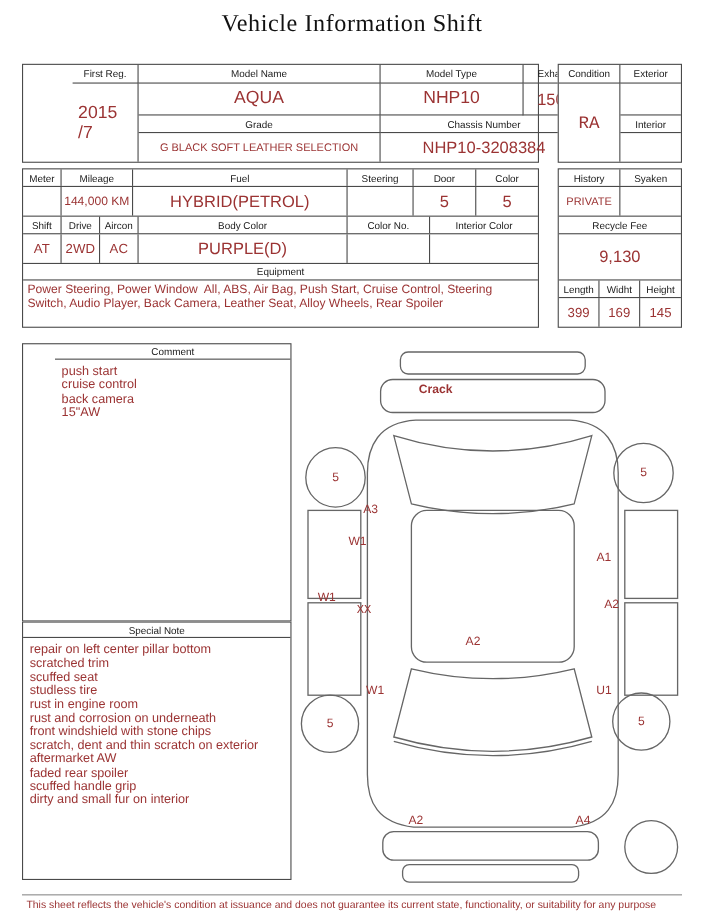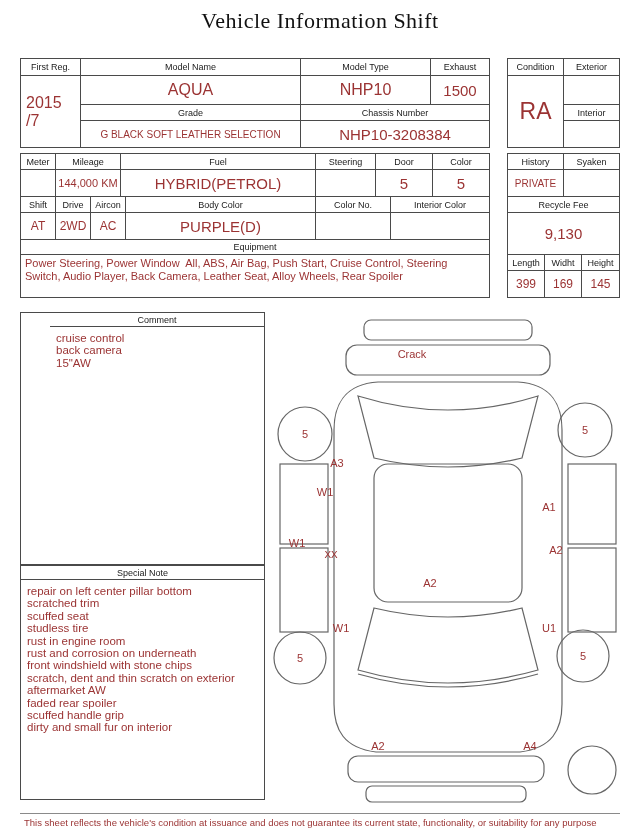--- a/index.html
+++ b/index.html
@@ -10,42 +10,42 @@
   .lbl { font-size:9px; color:#1a1a1a; display:flex; align-items:center; justify-content:center; overflow:hidden; }
   .val { color:var(--accent); display:flex; align-items:center; justify-content:center; overflow:hidden; }
   .br { border-right:1px solid #4a4a4a; }
   .bb { border-bottom:1px solid #4a4a4a; }
   .row { display:flex; width:100%; }
   .row > div { height:100%; flex:0 0 auto; }
 
   #page-title { top:8px; left:0; width:640px; text-align:center; font-family:"Liberation Serif",serif; font-size:22px; color:#111; letter-spacing:0.5px; }
 
   #blockA { left:20px; top:58px; width:470px; height:90px; display:grid;
-            grid-template-columns:60px 220px 130px 58px; grid-template-rows:17px 29px 16px 26px; }
+            grid-template-columns:60px 220px 130px 58px; grid-template-rows:17px 29px 16px 26px;padding-left:45px; }
   #blockB { left:507px; top:58px; width:113px; height:90px; display:grid;
             grid-template-columns:56px 55px; grid-template-rows:17px 29px 16px 26px; }
 
   #blockC { left:20px; top:153px; width:470px; height:145px; }
   #blockD { left:507px; top:153px; width:113px; height:145px; }
 
   #commentBox { left:20px; top:312px; width:245px; height:253px;padding-left:29px; }
   #specialBox { left:20px; top:565px; width:245px; height:235px; }
   .note-head { height:14px; border-bottom:1px solid #4a4a4a; }
   .note-body { padding:5px 6px 0 6px; }
   .note-line { font-size:11.5px; line-height:12.4px; color:var(--accent); }
 
   #diagram { left:268px; top:312px; width:364px; height:498px; }
   #diagram svg { position:absolute; left:0; top:0; }
   .mark { position:absolute; transform:translate(-50%,-50%); font-size:11px; color:var(--accent); white-space:nowrap; }
 
   #footerLine { left:20px; top:813px; width:600px; border-top:1px solid #8a8a8a; height:0; }
   #footer { left:24px; top:817px; width:596px; font-size:9.5px; color:var(--accent); line-height:11px; }
 
   .fs10 { font-size:10px; } .fs11 { font-size:11px; } .fs12 { font-size:12px; }
-  .fs15 { font-size:15px; } .fs16 { font-size:16px; } .fs20 { font-size:23px; }
+  .fs15 { font-size:15px; } .fs16 { font-size:16px; } .fs20 { font-size:16px;font-family:Liberation Mono, monospace; }
   .left { justify-content:flex-start; padding-left:5px; }
   .prewrap { white-space:pre-wrap; }
 </style>
 </head>
 <body style="--accent: #9b3333;">
 
 <div id="page-title" class="abs">Vehicle Information Shift</div>
 
 <div id="blockA" class="abs box">
   <div class="lbl br bb" style="grid-column:1;grid-row:1">First Reg.</div>
@@ -139,20 +139,21 @@
   <div class="row" style="height:26px">
     <div class="val br fs12" style="width:37px">399</div>
     <div class="val br fs12" style="width:37px">169</div>
     <div class="val fs12" style="width:37px">145</div>
   </div>
 </div>
 
 <div id="commentBox" class="abs box">
   <div class="lbl note-head">Comment</div>
   <div class="note-body">
+      <div class="note-line">push start</div>
       <div class="note-line">cruise control</div>
       <div class="note-line">back camera</div>
       <div class="note-line">15"AW</div>
     </div>
 </div>
 
 <div id="specialBox" class="abs box">
   <div class="lbl note-head">Special Note</div>
   <div class="note-body">
       <div class="note-line">repair on left center pillar bottom</div>
@@ -187,21 +188,21 @@
       <circle cx="37" cy="122" r="27"></circle>
       <circle cx="317" cy="118" r="27"></circle>
       <circle cx="32" cy="346" r="26"></circle>
       <circle cx="315" cy="344" r="26"></circle>
       <rect x="80" y="444" width="196" height="26" rx="10"></rect>
       <rect x="98" y="474" width="160" height="16" rx="6"></rect>
       <circle cx="324" cy="458" r="24"></circle>
     </g>
   </svg>
   <div>
-      <span class="mark" style="left: 144px; top: 42px;">Crack</span>
+      <span class="mark" style="left: 128px; top: 42px; font-weight: bold;">Crack</span>
       <span class="mark" style="left: 37px; top: 122px;">5</span>
       <span class="mark" style="left: 317px; top: 118px;">5</span>
       <span class="mark" style="left: 69px; top: 151px;">A3</span>
       <span class="mark" style="left: 57px; top: 180px;">W1</span>
       <span class="mark" style="left: 29px; top: 231px;">W1</span>
       <span class="mark" style="left: 63px; top: 243px; font-family: Liberation Mono, monospace;">XX</span>
       <span class="mark" style="left: 281px; top: 195px;">A1</span>
       <span class="mark" style="left: 288px; top: 238px;">A2</span>
       <span class="mark" style="left: 162px; top: 271px;">A2</span>
       <span class="mark" style="left: 73px; top: 316px;">W1</span>

